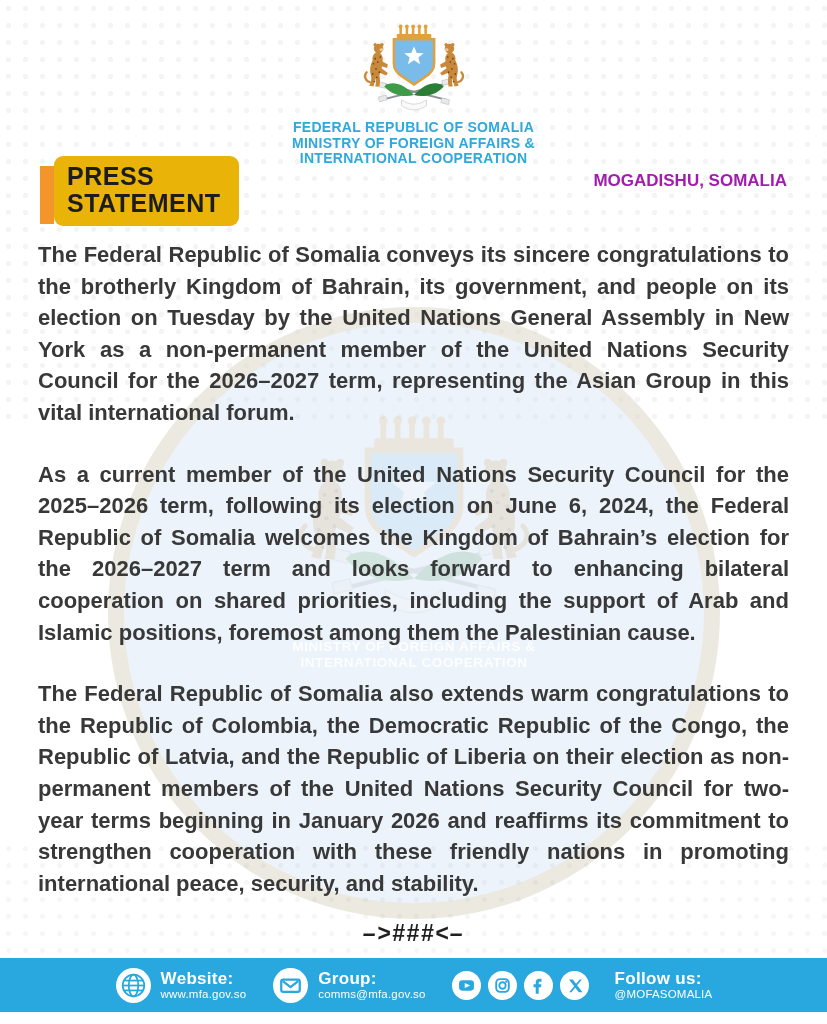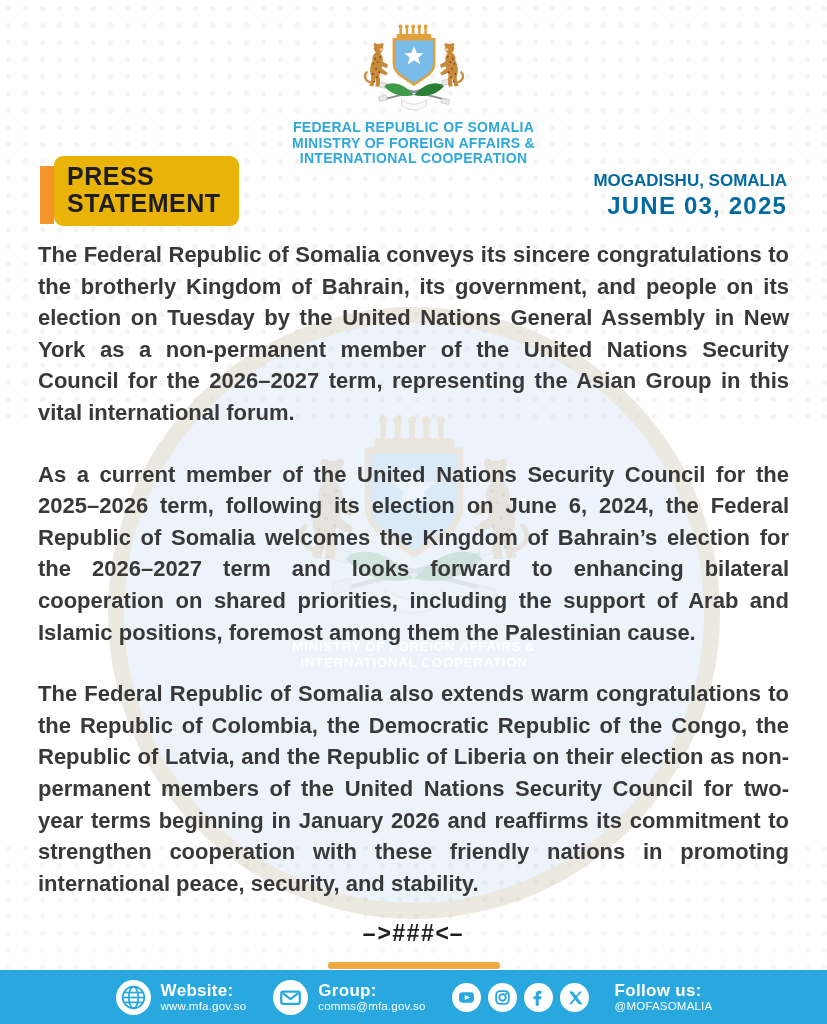--- a/index.html
+++ b/index.html
@@ -38,21 +38,21 @@
     color:#2FA8DC;font-weight:bold;font-size:14px;line-height:15.5px;letter-spacing:.3px;
   }
 
   
   .press{position:absolute;left:40px;top:156px;display:flex;z-index:2;}
   .press-bar{width:14px;height:58px;margin-top:10px;background:#F4952B;}
   .press-box{
     background:#eab308;border-radius:9px;margin-left:0;padding:7px 18px 9px 13px;
     color:#1d1d1f;font-weight:800;font-size:25px;line-height:27px;letter-spacing:.5px;
   }
-  .dateline{position:absolute;right:40px;top:171px;text-align:right;z-index:2;color:#0369a1;}
+  .dateline{position:absolute;right:40px;top:171px;text-align:right;z-index:2;color:#a21caf;}
   .dateline .loc{font-weight:bold;font-size:17px;line-height:19px;}
   .dateline .date{font-weight:600;font-size:24px;line-height:26px;letter-spacing:1.2px;margin-top:3px;}
 
   
   .statement{position:absolute;left:38px;right:38px;top:239px;z-index:1;}
   .statement p{
     margin:0 0 30px 0;text-align:justify;color:#383838;
     font-weight:bold;font-size:22px;line-height:31.6px;
   }
   .statement p:last-child{margin-bottom:0;}
@@ -60,21 +60,21 @@
     position:absolute;left:0;right:0;top:920px;text-align:center;z-index:1;
     color:#1f1f1f;font-weight:bold;font-style:italic;font-size:23px;letter-spacing:1.5px;
   }
   .footer-accent{
     position:absolute;left:50%;top:962px;transform:translateX(-50%);
     width:172px;height:7px;border-radius:3px;background:#F0A93F;z-index:1;
   }
 
   
   .footer{
-    position:absolute;left:0;right:0;bottom:0;height:54px;background:#29A8E0;z-index:2;
+    position:absolute;left:0;right:0;bottom:12px;height:54px;background:#29A8E0;z-index:2;
     display:flex;align-items:center;justify-content:center;gap:26px;color:#ffffff;
   }
   .fgroup{display:flex;align-items:center;gap:9px;}
   .fgroup .l1{font-weight:bold;font-size:17px;line-height:19px;letter-spacing:.3px;}
   .fgroup .l2{font-size:11.5px;line-height:13px;letter-spacing:.2px;text-align:center;}
   .social{display:flex;align-items:center;gap:7px;}
   .social svg{display:block;}
 </style>
 </head>
 <body>
@@ -167,21 +167,20 @@
 
   <div class="press">
     <div class="press-bar"></div>
     <div class="press-box">
       <div>PRESS</div>
       <div>STATEMENT</div>
     </div>
   </div>
   <div class="dateline">
     <div class="loc">MOGADISHU, SOMALIA</div>
-    <div class="date">JUNE 03, 2025</div>
   </div>
 
   <div class="statement">
     <p>The Federal Republic of Somalia conveys its sincere congratulations to the brotherly Kingdom of Bahrain, its government, and people on its election on Tuesday by the United Nations General Assembly in New York as a non-permanent member of the United Nations Security Council for the 2026–2027 term, representing the Asian Group in this vital international forum.</p>
     <p>As a current member of the United Nations Security Council for the 2025–2026 term, following its election on June 6, 2024, the Federal Republic of Somalia welcomes the Kingdom of Bahrain’s election for the 2026–2027 term and looks forward to enhancing bilateral cooperation on shared priorities, including the support of Arab and Islamic positions, foremost among them the Palestinian cause.</p>
     <p>The Federal Republic of Somalia also extends warm congratulations to the Republic of Colombia, the Democratic Republic of the Congo, the Republic of Latvia, and the Republic of Liberia on their election as non-permanent members of the United Nations Security Council for two-year terms beginning in January 2026 and reaffirms its commitment to strengthen cooperation with these friendly nations in promoting international peace, security, and stability.</p>
   </div>
 
   <div class="end-marker">–&gt;###&lt;–</div>
   <div class="footer-accent"></div>

